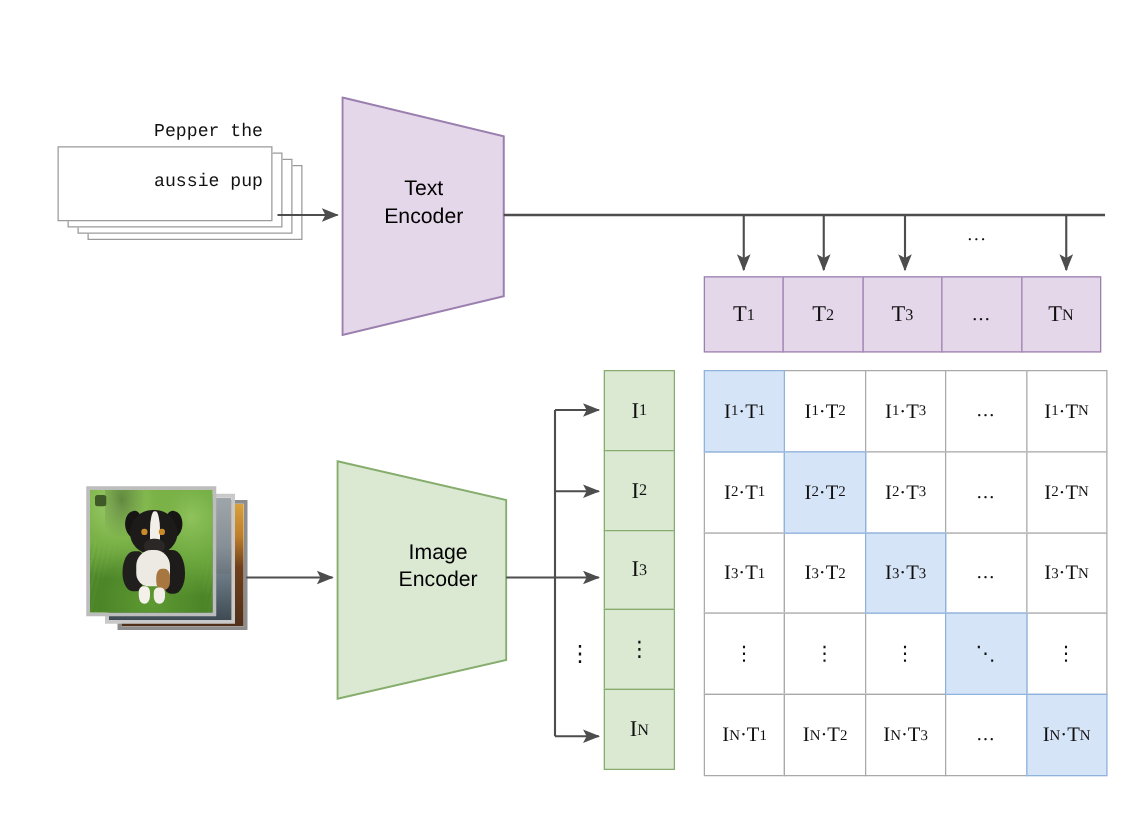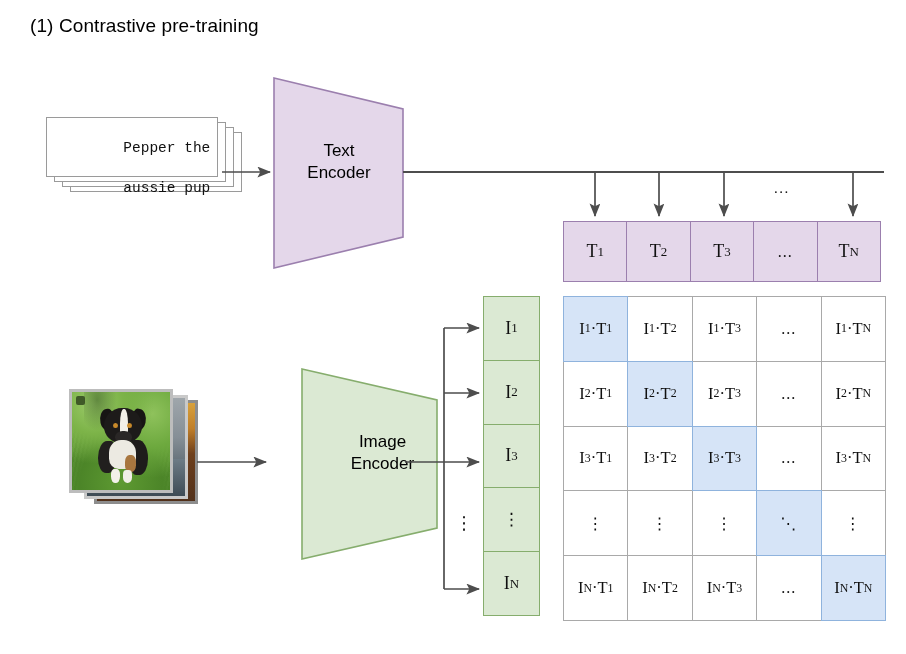--- a/index.html
+++ b/index.html
@@ -47,21 +47,21 @@
     position: absolute;
   }
   .text-card {
     position: absolute;
     background: #ffffff;
     border: 1.2px solid #9a9a9a;
     box-sizing: border-box;
   }
   .text-card-front {
     display: flex;
-    align-items: flex-start;
+    align-items: flex-end;
     justify-content: center;
   }
   .text-card-label {
     font-family: "Liberation Mono", monospace;
     font-size: 14.5px;
     line-height: 20px;
     color: #111111;
     text-align: left;
     white-space: pre;
   }
@@ -310,21 +310,20 @@
     line-height: 1;
   }
   #dots-top { left: 774px; top: 181px; font-size: 15px; letter-spacing: 1.5px; }
   #dots-icol { left: 455px; top: 514px; font-size: 18px; }
 </style>
 </head>
 <body>
 
 <div id="canvas">
 
-  <div id="title">(1) Contrastive pre-training</div>
 
   <div class="card-stack">
     <div class="text-card" style="left:70px; top:132px; width:172px; height:60px;"></div>
     <div class="text-card" style="left:62px; top:127px; width:172px; height:60px;"></div>
     <div class="text-card" style="left:54px; top:122px; width:172px; height:60px;"></div>
     <div class="text-card text-card-front" style="left:46px; top:117px; width:172px; height:60px;">
       <div class="text-card-label">
         <span>Pepper the</span><br>
         <span>aussie pup</span>
       </div>
@@ -366,21 +365,21 @@
   <div class="encoder" style="left:273px; top:77px; width:132px; height:192px;">
     <svg width="131" height="192" viewBox="0 0 131 192">
       <polygon points="1,1 130,32 130,160 1,191" fill="#e4d7ea" stroke="#9b7fae" stroke-width="1.6"></polygon>
     </svg>
     <div class="encoder-label" style="top:63px;">
       <span>Text</span><br>
       <span>Encoder</span>
     </div>
   </div>
 
-  <div class="encoder" style="left:269px; top:368px; width:163px; height:192px;margin-left:32px;">
+  <div class="encoder" style="left:269px; top:368px; width:163px; height:192px;">
     <svg width="137" height="192" viewBox="0 0 137 192">
       <polygon points="1,1 136,32 136,160 1,191" fill="#dbe9d3" stroke="#86ad6d" stroke-width="1.6"></polygon>
     </svg>
     <div class="encoder-label" style="top:63px;">
       <span>Image</span><br>
       <span>Encoder</span>
     </div>
   </div>
 
   <svg id="wires" viewBox="0 0 906 654">

